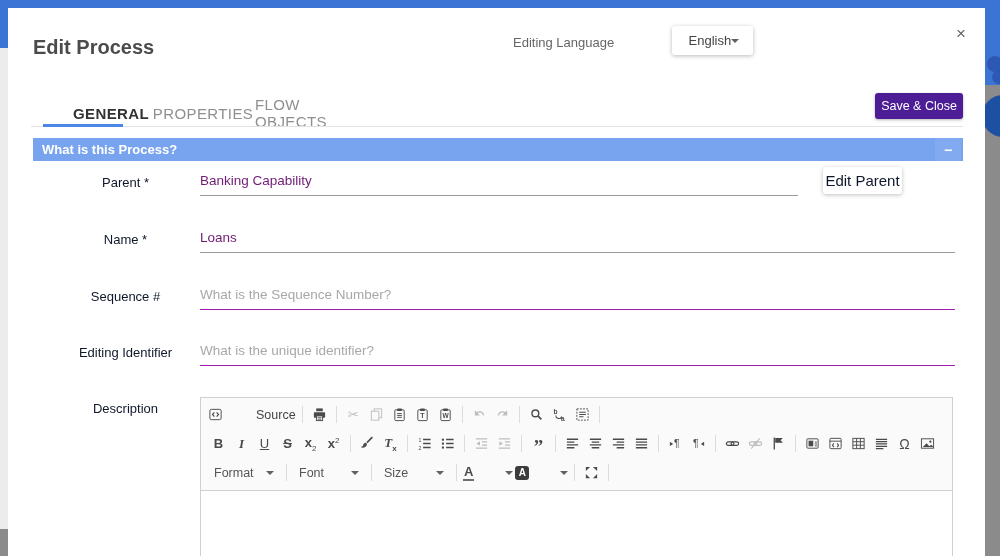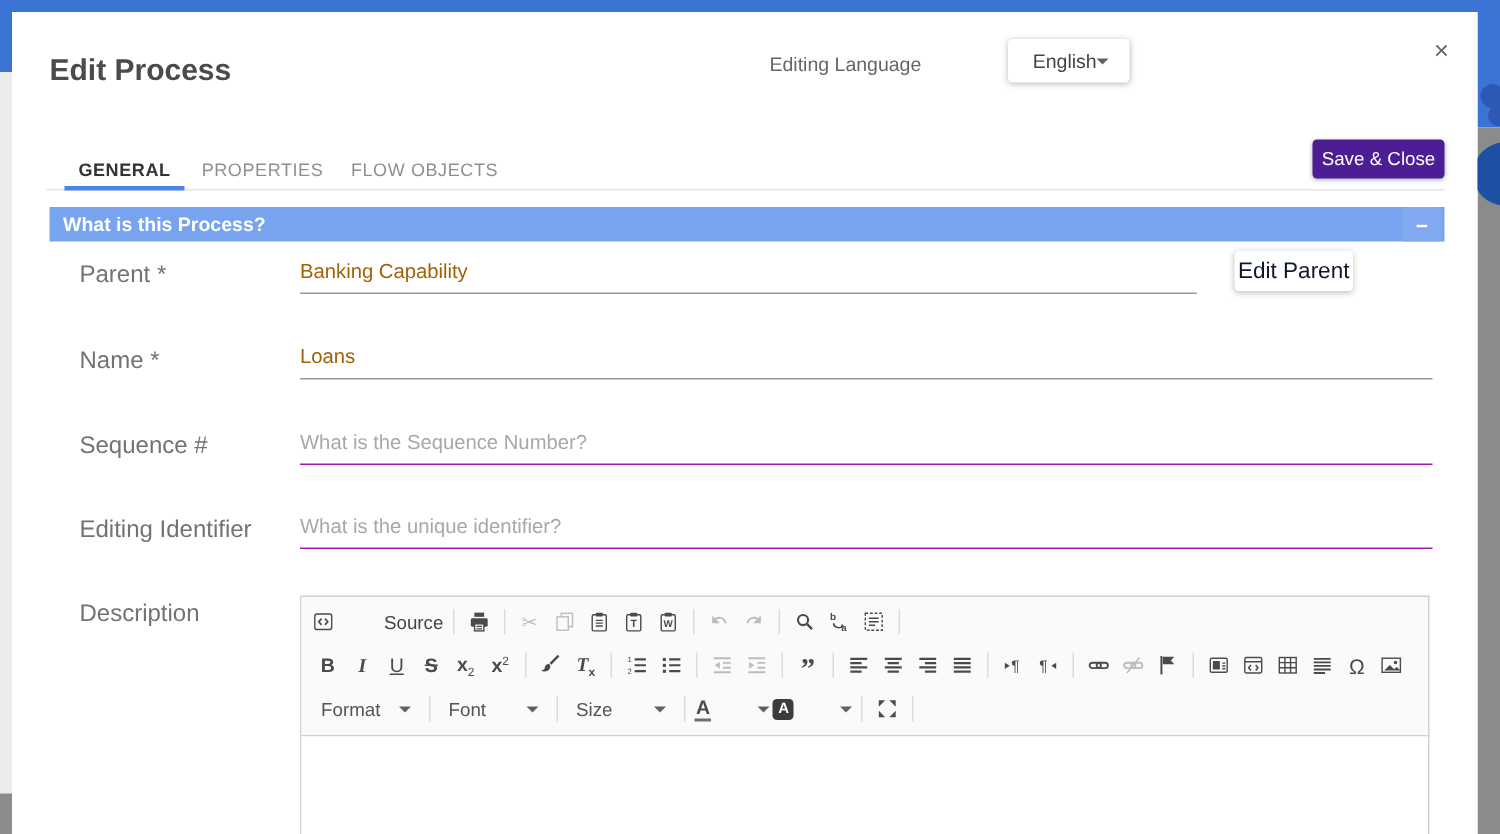--- a/index.html
+++ b/index.html
@@ -27,40 +27,40 @@
   .lang-label { left:505px; top:27px; font-size:13px; color:#666; }
   .lang-dd { left:664px; top:18px; width:81px; height:29px; background:#fff; border-radius:3px;
     box-shadow:0 1px 4px rgba(0,0,0,.28); display:flex; align-items:center; padding:0 9px 0 11px; cursor:pointer;justify-content:center; }
   .lang-val { font-size:13px; color:#444; max-width:42px; overflow:hidden; white-space:nowrap; flex:1; }
   .caret { width:0; height:0; border-left:4px solid transparent; border-right:4px solid transparent;
     border-top:4px solid #616161; }
   .close-x { left:941px; top:14px; width:24px; height:24px; font-size:17px; color:#666;
     display:flex; align-items:center; justify-content:center; cursor:pointer; }
 
   .tab { top:92px; height:26px; display:flex; align-items:center; justify-content:center;
-    font-size:12px; letter-spacing:.4px; color:#8f8f8f; cursor:pointer; position:absolute; }
+    font-size:15px; letter-spacing:.4px; color:#8f8f8f; cursor:pointer; position:absolute;margin-left:28px; }
   .t-general  { left:35px;  width:80px;  color:#333; font-weight:700; }
   .t-props    { left:119px; width:96px; }
   .t-flow     { left:219px; width:112px; }
   .tabs-line  { left:23px; top:118px; width:932px; height:1px; background:#e3e3e3; }
   .tab-underline { left:35px; top:116px; width:80px; height:3px; background:#4b86e8; }
 
   .save-btn { left:867px; top:85px; width:88px; height:26px; background:#4c1d95; color:#fff;
     font-size:12.5px; border-radius:3px; display:flex; align-items:center; justify-content:center;
     box-shadow:0 1px 3px rgba(0,0,0,.3); cursor:pointer; }
 
   .section-bar { left:25px; top:130px; width:930px; height:23px; background:#78a3ee; }
   .section-title { position:absolute; left:9px; top:0; line-height:23px; font-size:13px; font-weight:700; color:#fff; }
   .collapse-btn { position:absolute; right:2px; top:0; width:26px; height:23px; display:flex;
     align-items:center; justify-content:center; color:#fff; font-size:14px; font-weight:700;
     background:#82aaf0; border-radius:2px; cursor:pointer; }
 
-  .f-label { left:45px; width:145px; font-size:16px; color:#737373; position:absolute; }
+  .f-label { left:45px; width:145px; font-size:13px; color:#0f172a; position:absolute;text-align:center; }
   .f-input { position:absolute; left:192px; height:27px; border:none; outline:none; background:transparent;
-    font-size:13.5px; color:#a16207; font-family:inherit; padding:0 0 4px 0; }
+    font-size:13.5px; color:#701a75; font-family:inherit; padding:0 0 4px 0; }
   .f-input::placeholder { color:#a8a8a8; opacity:1; }
   .bb-dark  { border-bottom:1px solid #9a9a9a; }
   .bb-light { border-bottom:1px solid #a21caf; }
   .edit-parent-btn { left:815px; top:159px; width:79px; height:27px; background:#fff; border-radius:3px;
     box-shadow:0 1px 4px rgba(0,0,0,.25); font-size:15px; color:#0f172a; display:flex; align-items:center;
     justify-content:center; cursor:pointer; }
 
   
   .editor { left:192px; top:389px; width:753px; height:170px; border:1px solid #d0d0d0;
     display:flex; flex-direction:column; position:absolute; }

